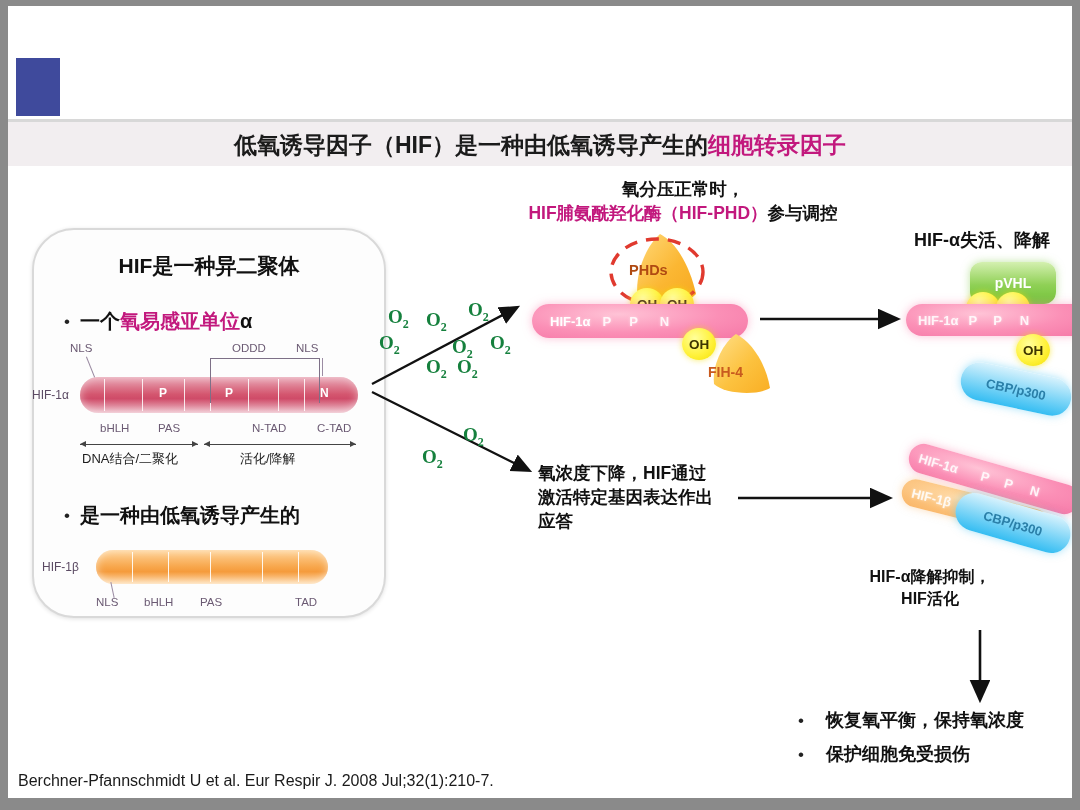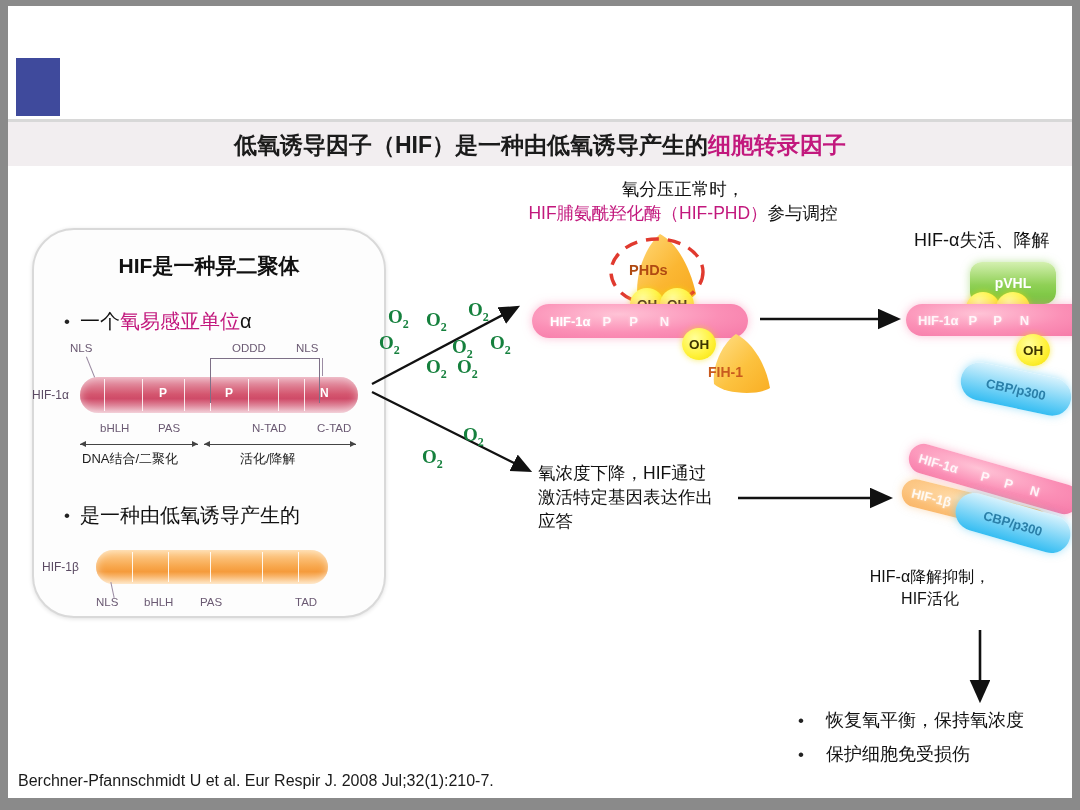--- a/index.html
+++ b/index.html
@@ -50,21 +50,21 @@
     border:2px solid #d9d9d9;
     border-radius:42px;
     box-shadow:0 1px 4px rgba(0,0,0,.12);
   }
   .card-title{
     position:absolute;left:0;top:22px;width:350px;text-align:center;
     font-size:21px;font-weight:bold;color:#111;
   }
   .bullet-row{position:absolute;display:flex;align-items:center;gap:10px;}
   .bullet-dot{font-size:17px;color:#222;line-height:1;}
-  .bullet-txt{font-size:20px;font-weight:normal;color:#111;}
+  .bullet-txt{font-size:20px;font-weight:bold;color:#111;}
   .bullet-txt .hl{color:#c2187d;}
 
   
   .alpha-wrap{position:absolute;left:46px;top:147px;width:278px;height:40px;}
   .bar-alpha{
     position:absolute;left:0;top:0;width:278px;height:36px;
     border-radius:18px;
     background:linear-gradient(180deg,#e9a7b6 0%,#d4566f 48%,#cf4b68 60%,#efc2cd 100%);
     box-shadow:inset 0 0 10px rgba(255,255,255,.5);
   }
@@ -102,21 +102,21 @@
   .bar-beta .seg{position:absolute;top:2px;height:30px;width:1px;background:rgba(255,255,255,.9);}
 
   
   .o2{position:absolute;font-size:19px;color:#15803d;font-family:"Liberation Serif",serif;font-weight:bold;}
   .o2 sub{font-size:12px;}
 
   
   svg.overlay{position:absolute;left:0;top:0;width:1064px;height:792px;pointer-events:none;}
 
   
-  .blk-text{position:absolute;font-size:17.5px;font-weight:normal;color:#111;line-height:1.36;}
+  .blk-text{position:absolute;font-size:17.5px;font-weight:bold;color:#111;line-height:1.36;}
   .blk-text .hl{color:#c2187d;}
   .ctr{text-align:center;}
 
   
   .cap{
     position:absolute;border-radius:999px;
     display:flex;align-items:center;
   }
   .cap-pink{
     background:radial-gradient(ellipse at 40% 30%,#ffc3d6 0%,#fb8fb6 55%,#f577a6 100%);
@@ -303,21 +303,21 @@
       <path d="M34 2 C50 10 64 32 68 56 C56 64 22 62 12 52 C10 34 20 12 34 2 z" fill="url(#og2)"></path>
       <defs>
         <linearGradient id="og2" x1="0" y1="0" x2="1" y2="1">
           <stop offset="0%" stop-color="#ffe08a"></stop>
           <stop offset="55%" stop-color="#fcc23f"></stop>
           <stop offset="100%" stop-color="#f9ae24"></stop>
         </linearGradient>
       </defs>
     </svg>
     <div class="oh" style="left:674px;top:322px;width:34px;height:32px;">OH</div>
-    <span class="wedge-lbl" style="left:700px;top:358px;">FIH-1</span>
+    <span class="wedge-lbl" style="left:700px;top:358px;">FIH-4</span>
   </div>
 
   <div class="blk-text" style="left:530px;top:456px;width:180px;">氧浓度下降，HIF通过激活特定基因表达作出应答</div>
 
   <div>
     <div class="blk-text" style="left:906px;top:222px;font-size:18px;white-space:nowrap;">HIF-α失活、降解</div>
 
     <div class="pvhl" style="left:962px;top:256px;">pVHL</div>
     <div class="oh" style="left:958px;top:286px;width:34px;height:32px;">OH</div>
     <div class="oh" style="left:988px;top:286px;width:34px;height:32px;">OH</div>

